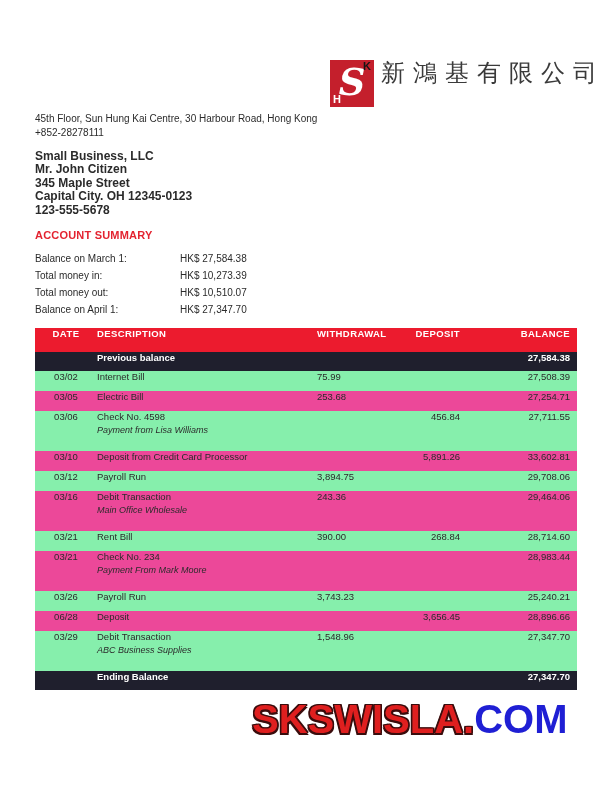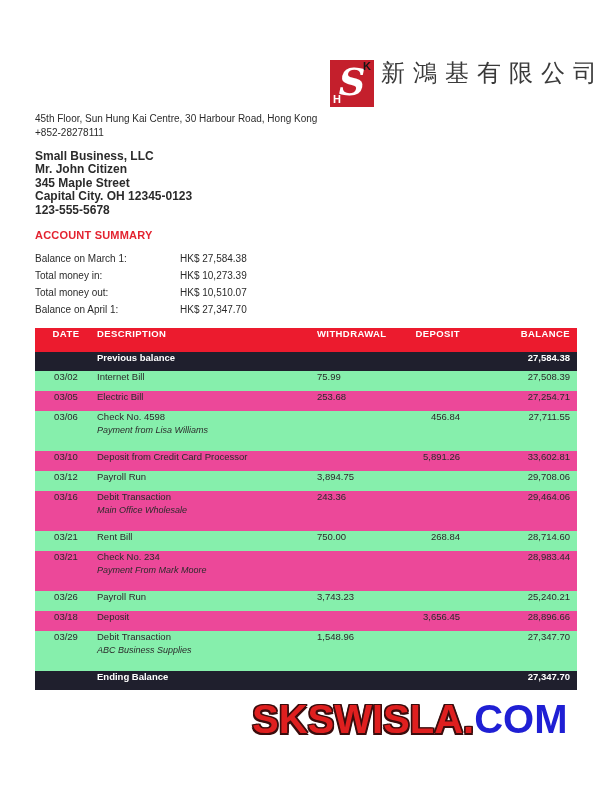--- a/index.html
+++ b/index.html
@@ -164,21 +164,21 @@
           </div>
           <div class="c-wd">243.36</div>
           <div class="c-dep"></div>
           <div class="c-bal">29,464.06</div>
         </div>
         <div class="trow r-single alt-white">
           <div class="c-date">03/21</div>
           <div class="c-desc">
             <div class="desc-main">Rent Bill</div>
           </div>
-          <div class="c-wd">750.00</div>
+          <div class="c-wd">390.00</div>
           <div class="c-dep">268.84</div>
           <div class="c-bal">28,714.60</div>
         </div>
         <div class="trow r-tall alt-pink">
           <div class="c-date">03/21</div>
           <div class="c-desc">
             <div class="desc-main">Check No. 234</div>
             <div class="desc-note">Payment From Mark Moore</div>
           </div>
           <div class="c-wd"></div>
@@ -188,21 +188,21 @@
         <div class="trow r-single alt-white">
           <div class="c-date">03/26</div>
           <div class="c-desc">
             <div class="desc-main">Payroll Run</div>
           </div>
           <div class="c-wd">3,743.23</div>
           <div class="c-dep"></div>
           <div class="c-bal">25,240.21</div>
         </div>
         <div class="trow r-single alt-pink">
-          <div class="c-date">03/18</div>
+          <div class="c-date">06/28</div>
           <div class="c-desc">
             <div class="desc-main">Deposit</div>
           </div>
           <div class="c-wd"></div>
           <div class="c-dep">3,656.45</div>
           <div class="c-bal">28,896.66</div>
         </div>
         <div class="trow r-tall alt-white">
           <div class="c-date">03/29</div>
           <div class="c-desc">

